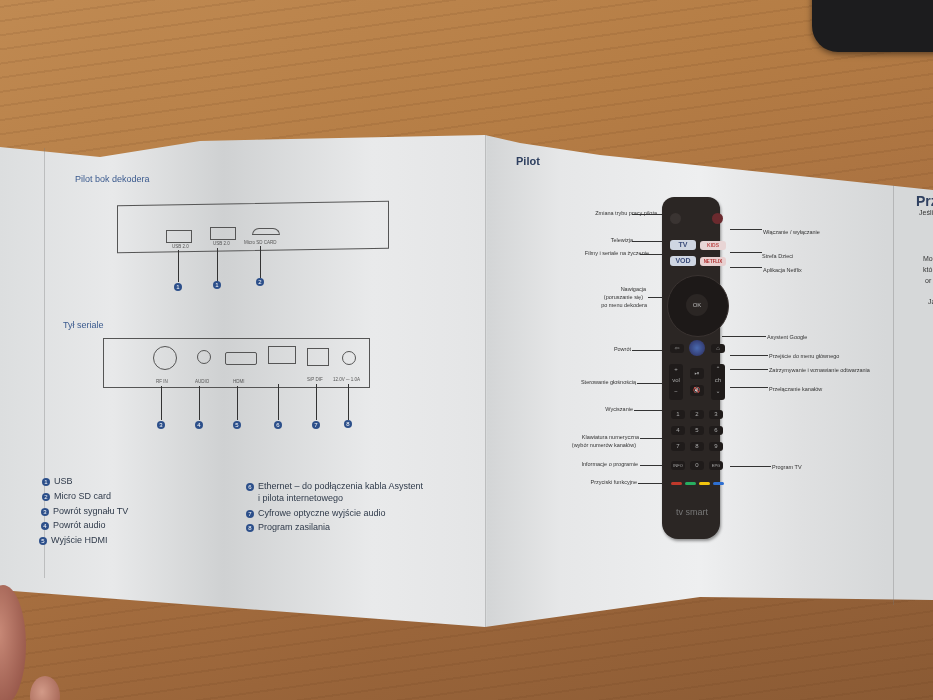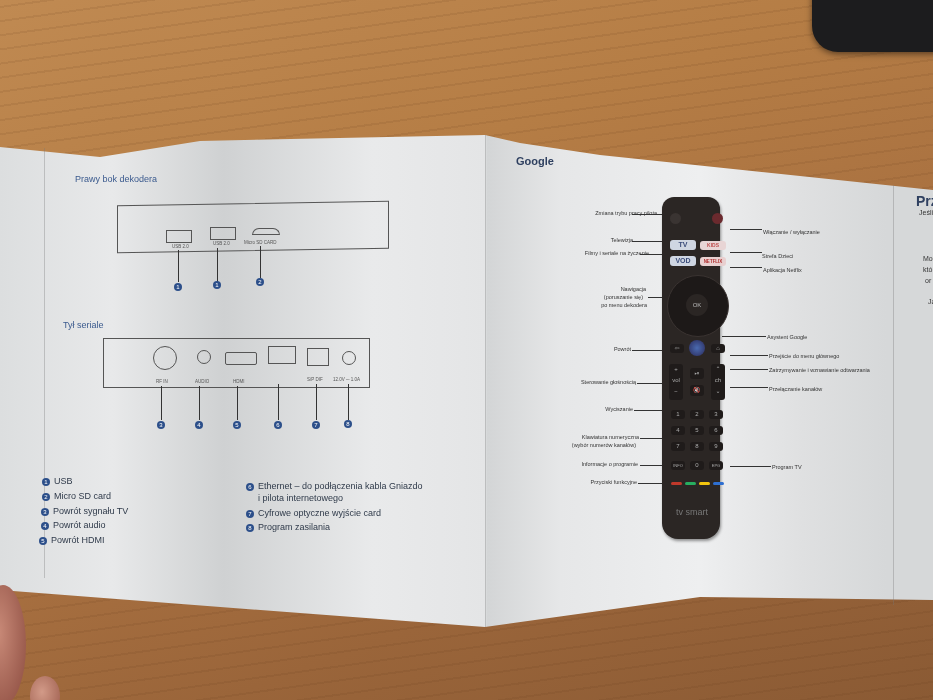--- a/index.html
+++ b/index.html
@@ -32,21 +32,21 @@
 <body>
 
 <div class="wood-grain"></div>
 <div class="dark-device"></div>
 
 <div class="paper"></div>
 <div class="fold" style="left:485px;top:135px;height:492px;"></div>
 <div class="fold" style="left:893px;top:185px;height:420px;"></div>
 <div class="fold" style="left:44px;top:148px;height:430px;"></div>
 
-<div class="t sec-title" style="left:75px;top:174px;">Prawy bok dekodera</div>
+<div class="t sec-title" style="left:75px;top:174px;">Pilot bok dekodera</div>
 
 <div class="dev" style="left:117px;top:203px;width:270px;height:46px;transform:skewY(-1deg);"></div>
 <div class="port" style="left:166px;top:230px;width:24px;height:11px;"></div>
 <div class="port" style="left:210px;top:227px;width:24px;height:11px;"></div>
 <div class="port" style="left:252px;top:228px;width:26px;height:5px;border-radius:8px 8px 0 0;"></div>
 <div class="t tiny" style="left:172px;top:244px;">USB 2.0</div>
 <div class="t tiny" style="left:213px;top:241px;">USB 2.0</div>
 <div class="t tiny" style="left:244px;top:240px;">Micro SD CARD</div>
 <div class="leader" style="left:178px;top:250px;height:32px;"></div>
 <div class="leader" style="left:217px;top:248px;height:34px;"></div>
@@ -78,28 +78,28 @@
 <div class="num" style="left:195px;top:421px;">4</div>
 <div class="num" style="left:233px;top:421px;">5</div>
 <div class="num" style="left:274px;top:421px;">6</div>
 <div class="num" style="left:312px;top:421px;">7</div>
 <div class="num" style="left:344px;top:420px;">8</div>
 
 <div class="t legend" style="left:42px;top:476px;"><span class="bullet">1</span><span>USB</span></div>
 <div class="t legend" style="left:42px;top:491px;"><span class="bullet">2</span><span>Micro SD card</span></div>
 <div class="t legend" style="left:41px;top:506px;"><span class="bullet">3</span><span>Powrót sygnału TV</span></div>
 <div class="t legend" style="left:41px;top:520px;"><span class="bullet">4</span><span>Powrót audio</span></div>
-<div class="t legend" style="left:39px;top:535px;"><span class="bullet">5</span><span>Powrót HDMI</span></div>
+<div class="t legend" style="left:39px;top:535px;"><span class="bullet">5</span><span>Wyjście HDMI</span></div>
 
-<div class="t legend" style="left:246px;top:481px;"><span class="bullet">6</span><span>Ethernet – do podłączenia kabla Gniazdo</span></div>
+<div class="t legend" style="left:246px;top:481px;"><span class="bullet">6</span><span>Ethernet – do podłączenia kabla Asystent</span></div>
 <div class="t legend" style="left:258px;top:493px;">i pilota internetowego</div>
-<div class="t legend" style="left:246px;top:508px;"><span class="bullet">7</span><span>Cyfrowe optyczne wyjście card</span></div>
+<div class="t legend" style="left:246px;top:508px;"><span class="bullet">7</span><span>Cyfrowe optyczne wyjście audio</span></div>
 <div class="t legend" style="left:246px;top:522px;"><span class="bullet">8</span><span>Program zasilania</span></div>
 
-<div class="t" style="left:516px;top:155px;font-size:11px;font-weight:bold;color:#2f4060;">Google</div>
+<div class="t" style="left:516px;top:155px;font-size:11px;font-weight:bold;color:#2f4060;">Pilot</div>
 
 <div class="t lbl" style="right:276px;top:210px;">Zmiana trybu pracy pilota</div>
 <div class="t lbl" style="right:300px;top:237px;">Telewizja</div>
 <div class="t lbl" style="right:284px;top:250px;">Filmy i seriale na życzenie</div>
 <div class="t lbl" style="right:287px;top:286px;">Nawigacja</div>
 <div class="t lbl" style="right:290px;top:294px;">(poruszanie się)</div>
 <div class="t lbl" style="right:286px;top:302px;">po menu dekodera</div>
 <div class="t lbl" style="right:302px;top:346px;">Powrót</div>
 <div class="t lbl" style="right:297px;top:379px;">Sterowanie głośnością</div>
 <div class="t lbl" style="right:300px;top:406px;">Wyciszanie</div>

